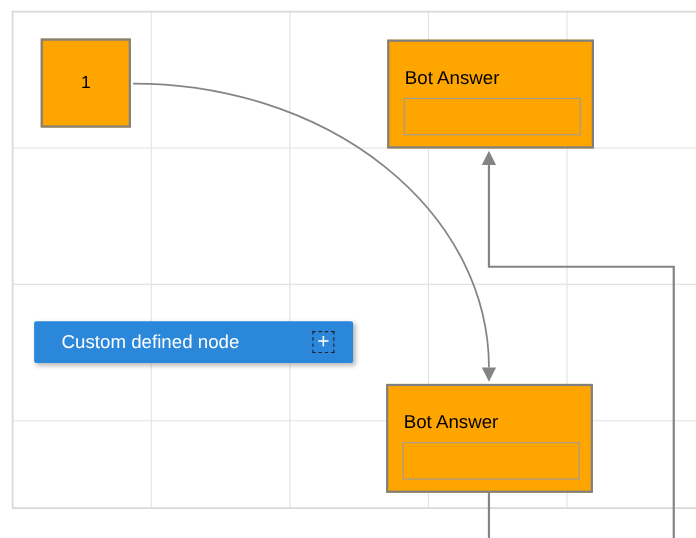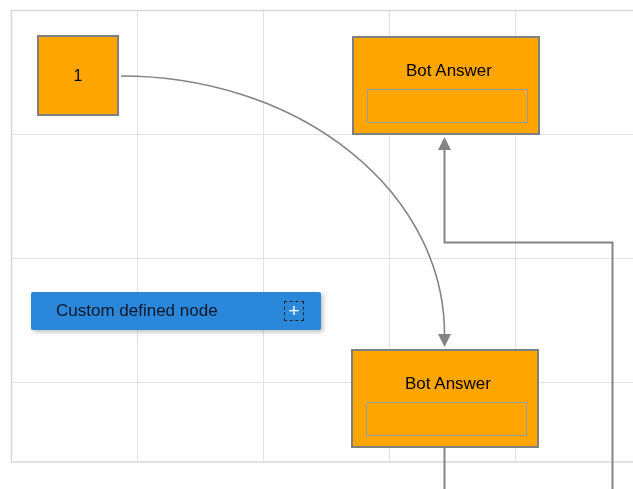--- a/index.html
+++ b/index.html
@@ -36,21 +36,20 @@
   .node-bot { width: 188px; height: 99px; }
   .node-bot-top { left: 352px; top: 36px; }
   .node-bot-bottom { left: 351px; top: 349px; }
 
   .bot-title {
     position: absolute;
     left: 14px; top: 23px;
     font-size: 17px;
     color: #000000;
     white-space: nowrap;
-    margin-left: 38px;
   }
 
   .bot-field {
     position: absolute;
     left: 13px; top: 51px;
     width: 161px; height: 34px;
     border: 1px solid #9C9C9C;
     background: transparent;
   }
 
@@ -60,21 +59,21 @@
     width: 290px; height: 38px;
     background: #2B87D9;
     border-radius: 2px;
     box-shadow: 2px 2px 4px rgba(110,110,110,0.45);
     display: flex; align-items: center;
   }
 
   .custom-label {
     margin-left: 25px;
     font-size: 17px;
-    color: #0f172a;
+    color: #ffffff;
     white-space: nowrap;
   }
 
   .add-button {
     position: absolute;
     left: 253px; top: 9px;
     width: 20px; height: 20px;
     border: 1px dashed #222222;
     display: flex; align-items: center; justify-content: center;
     cursor: pointer;

